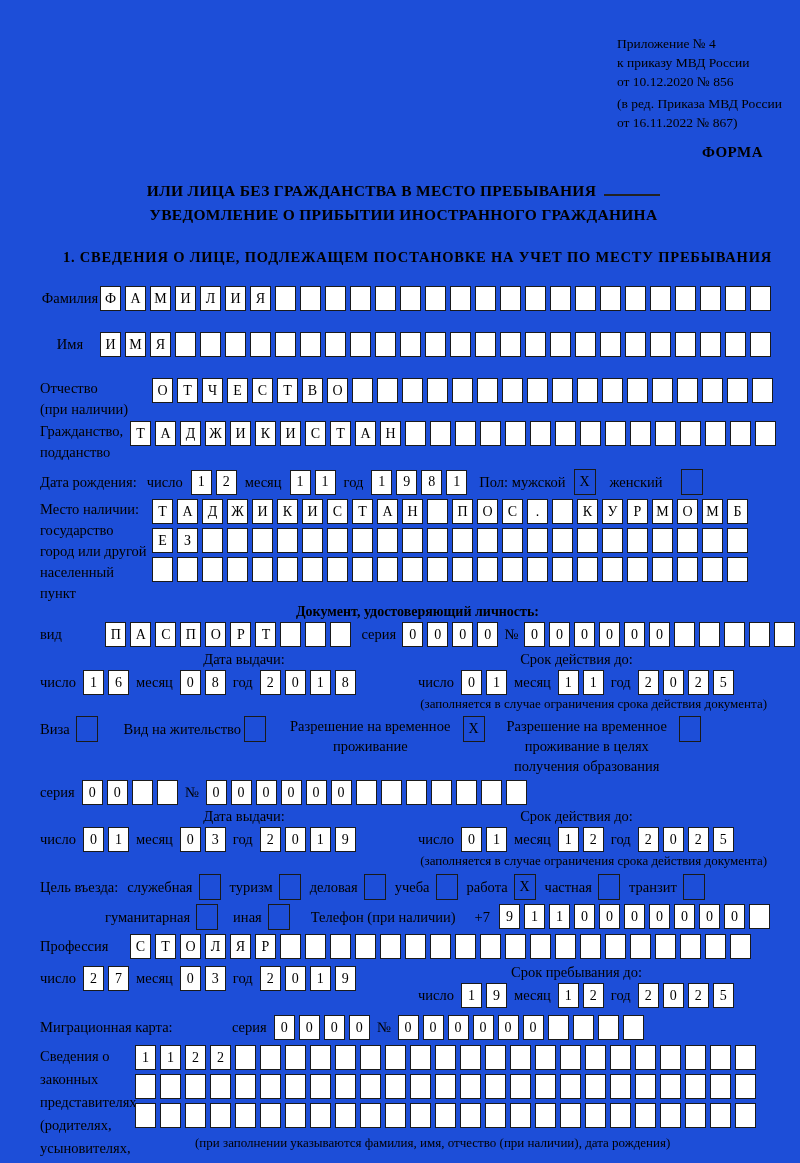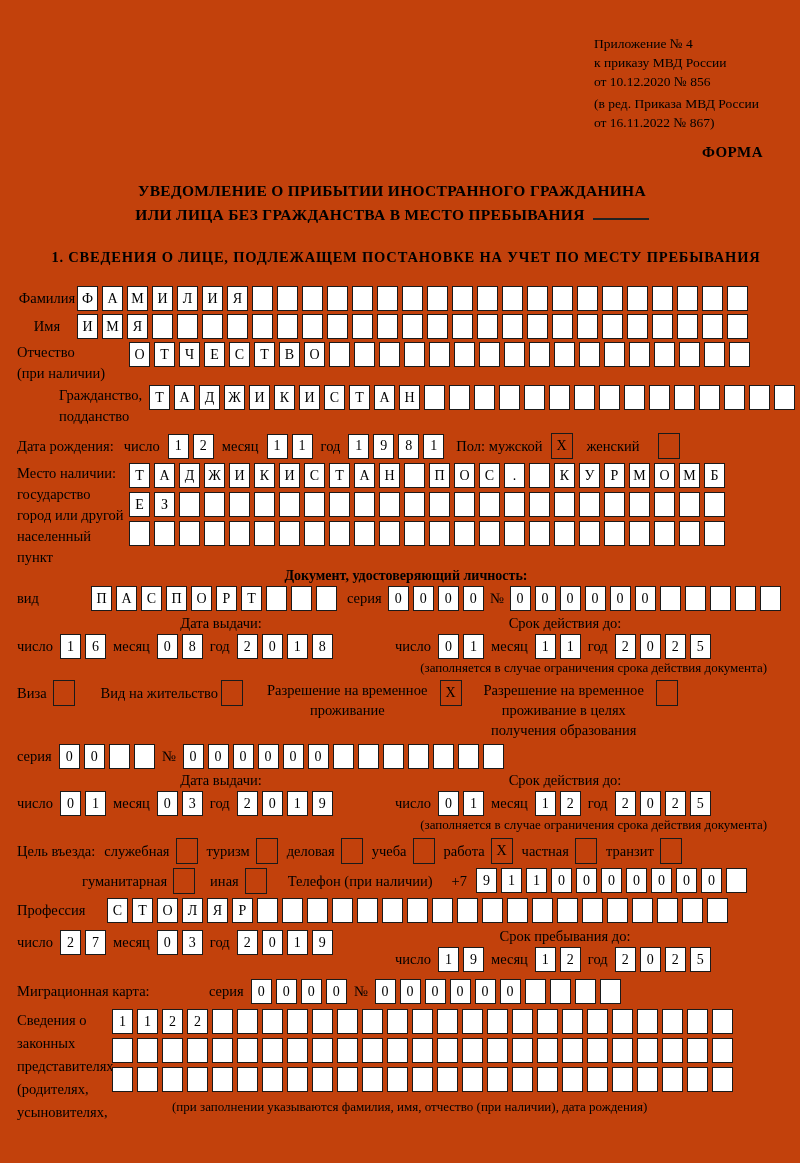--- a/index.html
+++ b/index.html
@@ -2,34 +2,34 @@
 <html lang="ru"><head>
 <meta charset="utf-8">
 <style>
   * { margin:0; padding:0; box-sizing:border-box; }
   html,body { background:#fff; }
   body {
     width:800px; height:1163px;
     font-family:"Liberation Serif","DejaVu Serif",serif;
     color:#000; overflow:hidden;
   }
-  .page { width:800px; height:1163px; padding:34px 5px 0 17px; overflow:hidden; background:#c2410c; }
+  .page { width:800px; height:1163px; padding:34px 5px 0 40px; overflow:hidden; background:#1d4ed8; }
 
   
   .meta { margin-left:577px; font-size:13.5px; line-height:19px; }
   .meta .amend { margin-top:3px; }
   .forma { text-align:right; padding-right:32px; font-weight:bold; font-size:15px; margin-top:12px; letter-spacing:.5px; }
 
   
   .title { text-align:center; font-weight:bold; font-size:15.5px; line-height:24px; margin-top:18px; padding-right:28px; letter-spacing:.3px; }
   .blank-line { display:inline-block; width:56px; border-bottom:2px solid #222; height:14px; margin-left:8px; }
   .sec-heading { text-align:center; font-weight:bold; font-size:14.5px; margin-top:22px; letter-spacing:.8px; }
 
   
-  .frow { display:flex; align-items:flex-start; margin-top:3px; }
+  .frow { display:flex; align-items:flex-start; margin-top:21px; }
   .flabel { font-size:14.5px; line-height:25px; flex:none; }
   .flabel.two-line, .flabel.multi { line-height:21px; }
   .w60 { width:60px;text-align:center; } .w90 { width:90px; } .w112 { width:112px; } .w68 { width:68px; } .w185 { width:185px; }
 
   .cells { display:flex; gap:4px; flex:none; }
   .cell {
     width:21px; height:25px; flex:none;
     border:1.5px solid #1a1a1a;
     display:flex; align-items:center; justify-content:center;
     font-size:14px; line-height:1; background:#fff;
@@ -83,22 +83,22 @@
     <div>к приказу МВД России</div>
     <div>от 10.12.2020 № 856</div>
     <div class="amend">
       <div>(в ред. Приказа МВД России</div>
       <div>от 16.11.2022 № 867)</div>
     </div>
   </div>
   <div class="forma">ФОРМА</div>
 
   <div class="title">
+    <div><span>ИЛИ ЛИЦА БЕЗ ГРАЖДАНСТВА В МЕСТО ПРЕБЫВАНИЯ</span><span class="blank-line"></span></div>
     <div>УВЕДОМЛЕНИЕ О ПРИБЫТИИ ИНОСТРАННОГО ГРАЖДАНИНА</div>
-    <div><span>ИЛИ ЛИЦА БЕЗ ГРАЖДАНСТВА В МЕСТО ПРЕБЫВАНИЯ</span><span class="blank-line"></span></div>
   </div>
 
   <div class="sec-heading">1. СВЕДЕНИЯ О ЛИЦЕ, ПОДЛЕЖАЩЕМ ПОСТАНОВКЕ НА УЧЕТ ПО МЕСТУ ПРЕБЫВАНИЯ</div>
 
   <div class="frow" style="margin-top:20px;">
     <div class="flabel w60">Фамилия</div>
     <div class="cells">
         <span class="cell">Ф</span>
         <span class="cell">А</span>
         <span class="cell">М</span>
@@ -189,21 +189,21 @@
         <span class="cell"></span>
         <span class="cell"></span>
         <span class="cell"></span>
         <span class="cell"></span>
         <span class="cell"></span>
         <span class="cell"></span>
         <span class="cell"></span>
       </div>
   </div>
 
-  <div class="frow" style="margin-top:1px;justify-content:flex-end;">
+  <div class="frow" style="margin-top:1px;">
     <div class="flabel two-line w90">
       <div>Гражданство,</div>
       <div>подданство</div>
     </div>
     <div class="cells">
         <span class="cell">Т</span>
         <span class="cell">А</span>
         <span class="cell">Д</span>
         <span class="cell">Ж</span>
         <span class="cell">И</span>

